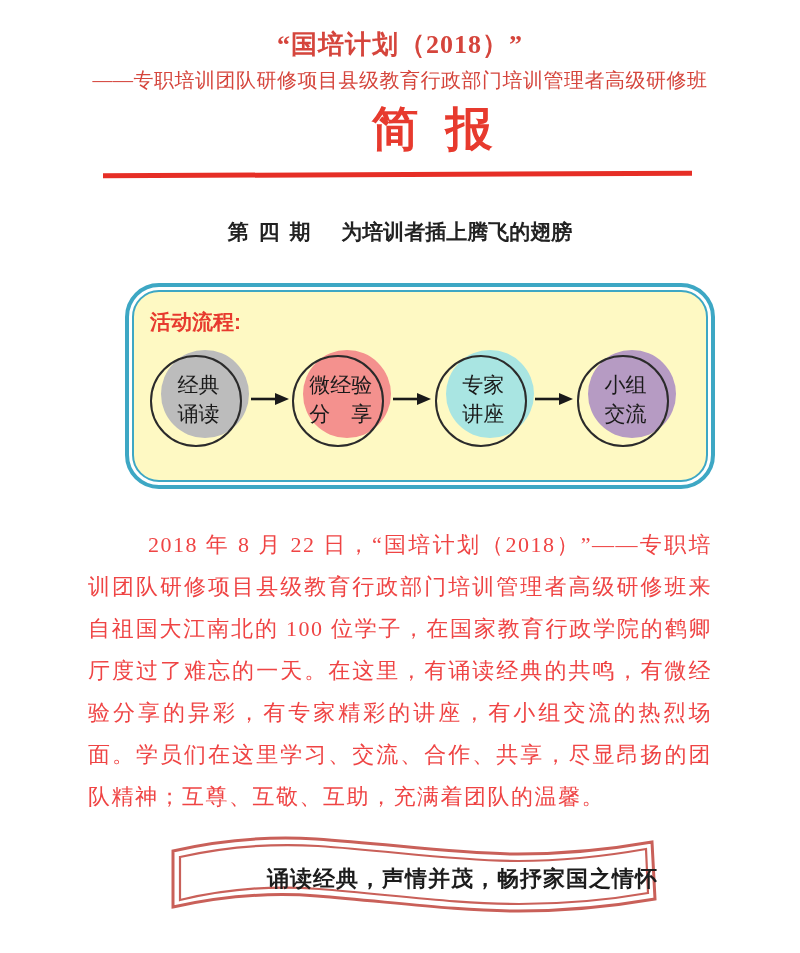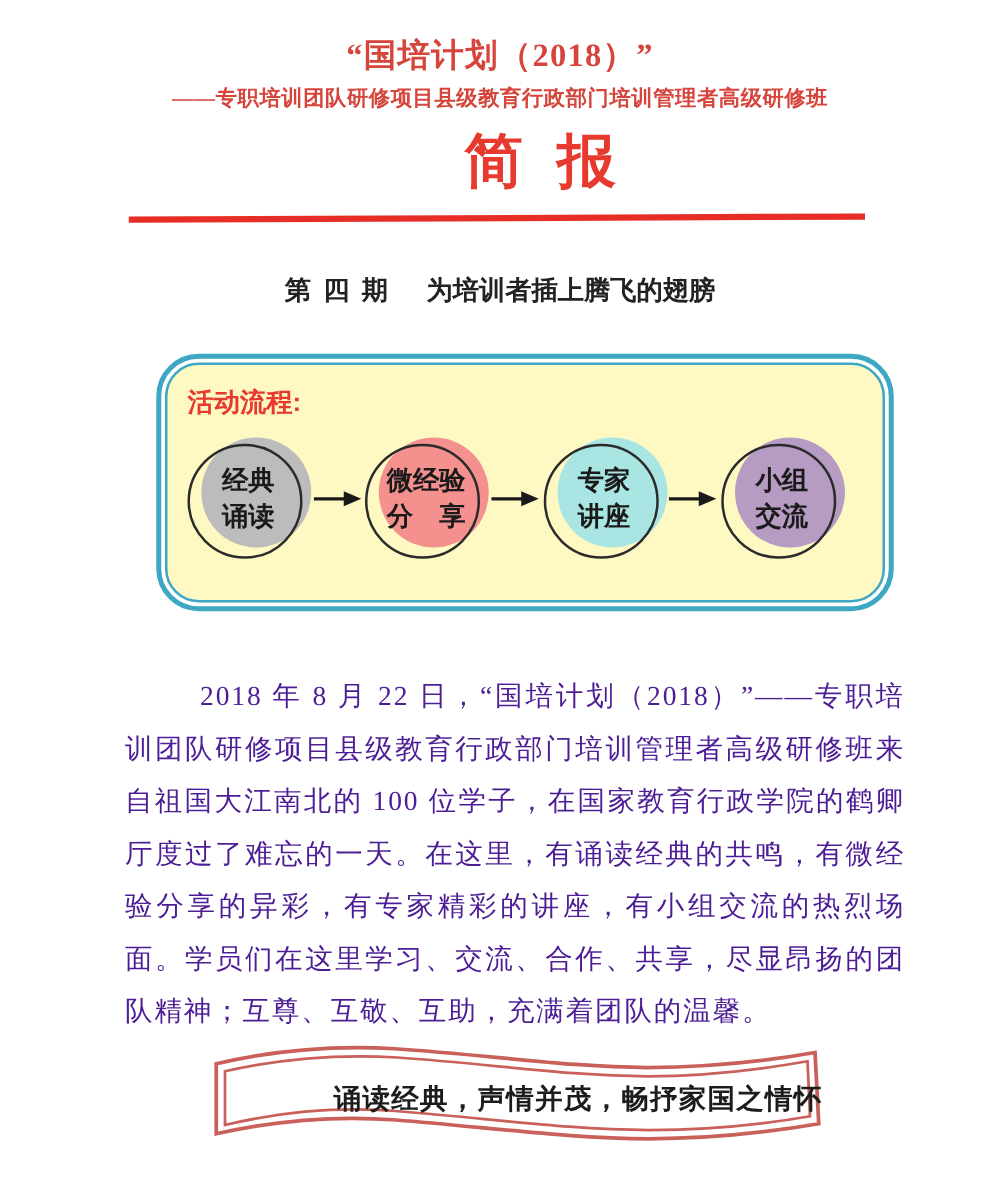--- a/index.html
+++ b/index.html
@@ -10,21 +10,21 @@
   
   .h1{
     position:absolute;top:27px;left:0;width:100%;text-align:center;
     font-family:"Liberation Serif","DejaVu Serif",serif;
     font-weight:bold;font-size:26px;letter-spacing:1px;
     color:var(--header-red,#d5453c);
   }
   .h2{
     position:absolute;top:67px;left:0;width:100%;text-align:center;
     font-family:"Liberation Serif","DejaVu Serif",serif;
-    font-weight:bold;font-size:17px;letter-spacing:0.5px;
+    font-weight:normal;font-size:20px;letter-spacing:0.5px;
     color:var(--header-red,#d5453c);
   }
   .title{
     position:absolute;top:98px;left:0;width:100%;text-align:center;
     font-weight:bold;font-size:47px;word-spacing:14px;
     color:var(--title-red,#e73a2e);
     padding-left:32px;
   }
   .rule{
     position:absolute;top:172px;left:103px;width:589px;height:5px;
@@ -57,31 +57,31 @@
     position:absolute;left:11px;top:0;width:88px;height:88px;border-radius:50%;
     background:#cccccc;
   }
   .step .ring{
     position:absolute;left:0;top:5px;width:88px;height:88px;border-radius:50%;
     border:2px solid #2b2b2b;background:transparent;
   }
   .steptext{
     position:absolute;left:0;top:3px;width:97px;height:92px;
     display:flex;flex-direction:column;align-items:center;justify-content:center;
-    font-weight:bold;font-size:21px;line-height:29px;color:#1a1a1a;text-align:center;
+    font-weight:normal;font-size:21px;line-height:29px;color:#1a1a1a;text-align:center;
   }
   .arrow{flex:0 0 auto;display:block;}
   .arrow line{stroke:#1a1a1a;}
   .arrow polygon{fill:#1a1a1a;}
   
   .bodytext{
-    position:absolute;left:88px;top:524px;width:624px;margin:12px;
+    position:absolute;left:88px;top:524px;width:624px;margin:0;
     font-family:"Liberation Serif","DejaVu Serif",serif;
     font-size:22px;line-height:42px;letter-spacing:1.5px;
-    text-align:justify;text-indent:60px;color:#4c1d95;
+    text-align:justify;text-indent:60px;color:#ef4444;
   }
   
   .ribbon{position:absolute;left:166px;top:834px;width:492px;height:86px;}
   .ribbon svg{position:absolute;left:0;top:0;}
   .ribbon .outer{fill:#ffffff;stroke:var(--ribbon-red,#c96059);stroke-width:3;}
   .ribbon .inner{fill:none;stroke:var(--ribbon-red,#c96059);stroke-width:2.2;}
   .ribbontext{
     position:absolute;left:0;top:30px;width:100%;text-align:right;
     font-weight:bold;font-size:22px;letter-spacing:1px;color:#1c1c1c;
   }

